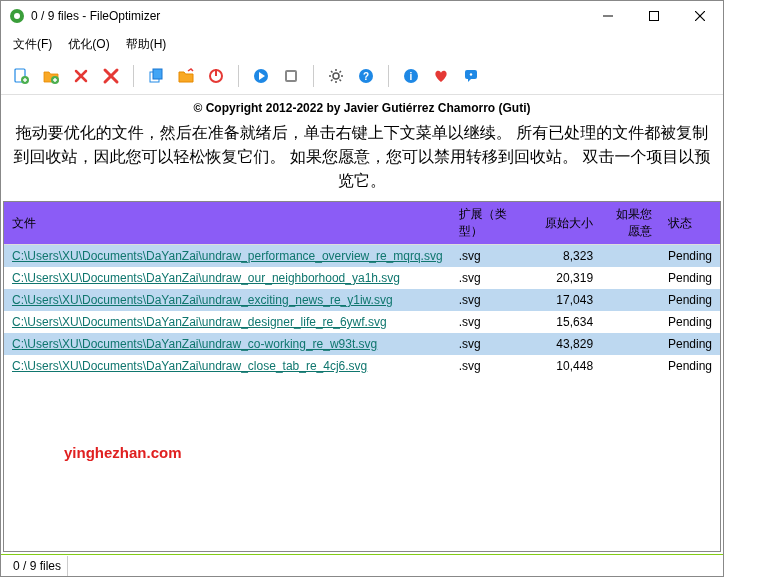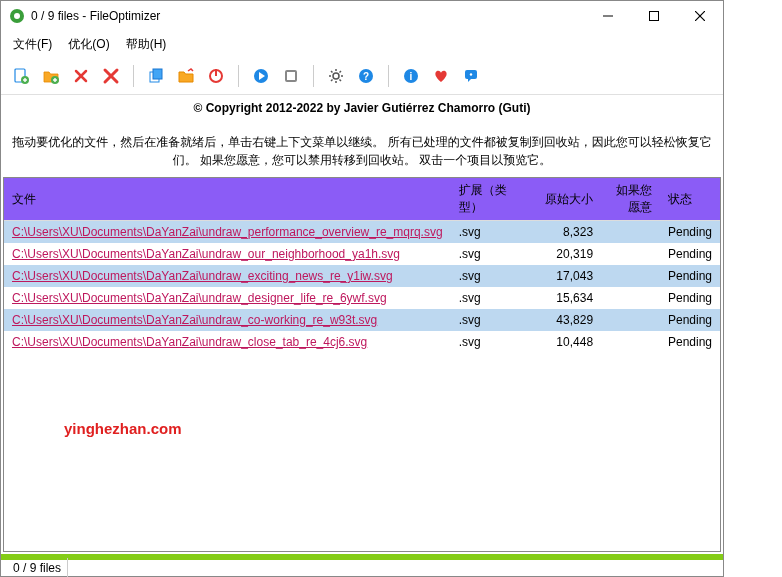--- a/index.html
+++ b/index.html
@@ -9,33 +9,33 @@
 .titlebar-icon { width: 16px; height: 16px; margin-right: 6px; }
 .titlebar-title { flex: 1; font-size: 12px; }
 .titlebar-controls { display: flex; }
 .titlebar-btn { width: 46px; height: 30px; display: flex; align-items: center; justify-content: center; font-family: Arial; font-size: 14px; cursor: default; }
 .menubar { display: flex; padding: 2px 4px; font-size: 12px; }
 .menu-item { padding: 3px 8px; cursor: default; }
 .toolbar { display: flex; align-items: center; padding: 4px 6px; gap: 2px; border-bottom: 1px solid #e0e0e0; }
 .tb-btn { width: 28px; height: 28px; display: flex; align-items: center; justify-content: center; cursor: default; border-radius: 2px; }
 .tb-sep { width: 1px; height: 22px; background: #ccc; margin: 0 6px; }
 .info-area { padding: 6px 10px; text-align: center; }
-.copyright { font-weight: bold; font-size: 12px; margin-bottom: 18px; }
-.instructions { font-size: 12px; line-height: 1.5; }
+.copyright { font-weight: bold; font-size: 12px; margin-bottom: 6px; }
+.instructions { font-size: 16px; line-height: 1.5; }
 .table-container { flex: 1; border: 1px solid #888; margin: 2px; display: flex; flex-direction: column; overflow: hidden; position: relative; }
 .table { width: 100%; border-collapse: collapse; font-size: 12px; }
 .table th { text-align: left; padding: 4px 8px; font-weight: normal; background: #8b5cf6; border-bottom: 1px solid #ddd; }
 .table th.num { text-align: right; }
 .table td { padding: 4px 8px; white-space: nowrap; }
 .table td.num { text-align: right; }
 .table tbody tr:nth-child(odd) { background: #bdd8f0; }
 .table tbody tr:nth-child(even) { background: #fff; }
-.file-link { color: #be185d; text-decoration: underline; cursor: pointer; text-align: right; }
+.file-link { color: #0f766e; text-decoration: underline; cursor: pointer; text-align: right; }
 .watermark { position: absolute; left: 60px; top: 216px; color: #e02020; font-weight: bold; font-size: 15px; font-family: Arial; pointer-events: none; margin-top: 26px; }
-.statusbar { height: 22px; display: flex; align-items: center; padding: 0 6px; border-top: 6px solid #84cc16; font-size: 12px; }
+.statusbar { height: 22px; display: flex; align-items: center; padding: 0 6px; border-top: 1px solid #84cc16; font-size: 12px; }
 .status-cell { padding: 0 6px; border-right: 1px solid #ccc; height: 20px; display: flex; align-items: center; min-width: 60px; }
 svg { display: block; }
 </style>
 </head>
 <body>
 
 <div class="window">
 
   <div class="titlebar">
     <span class="titlebar-icon">

